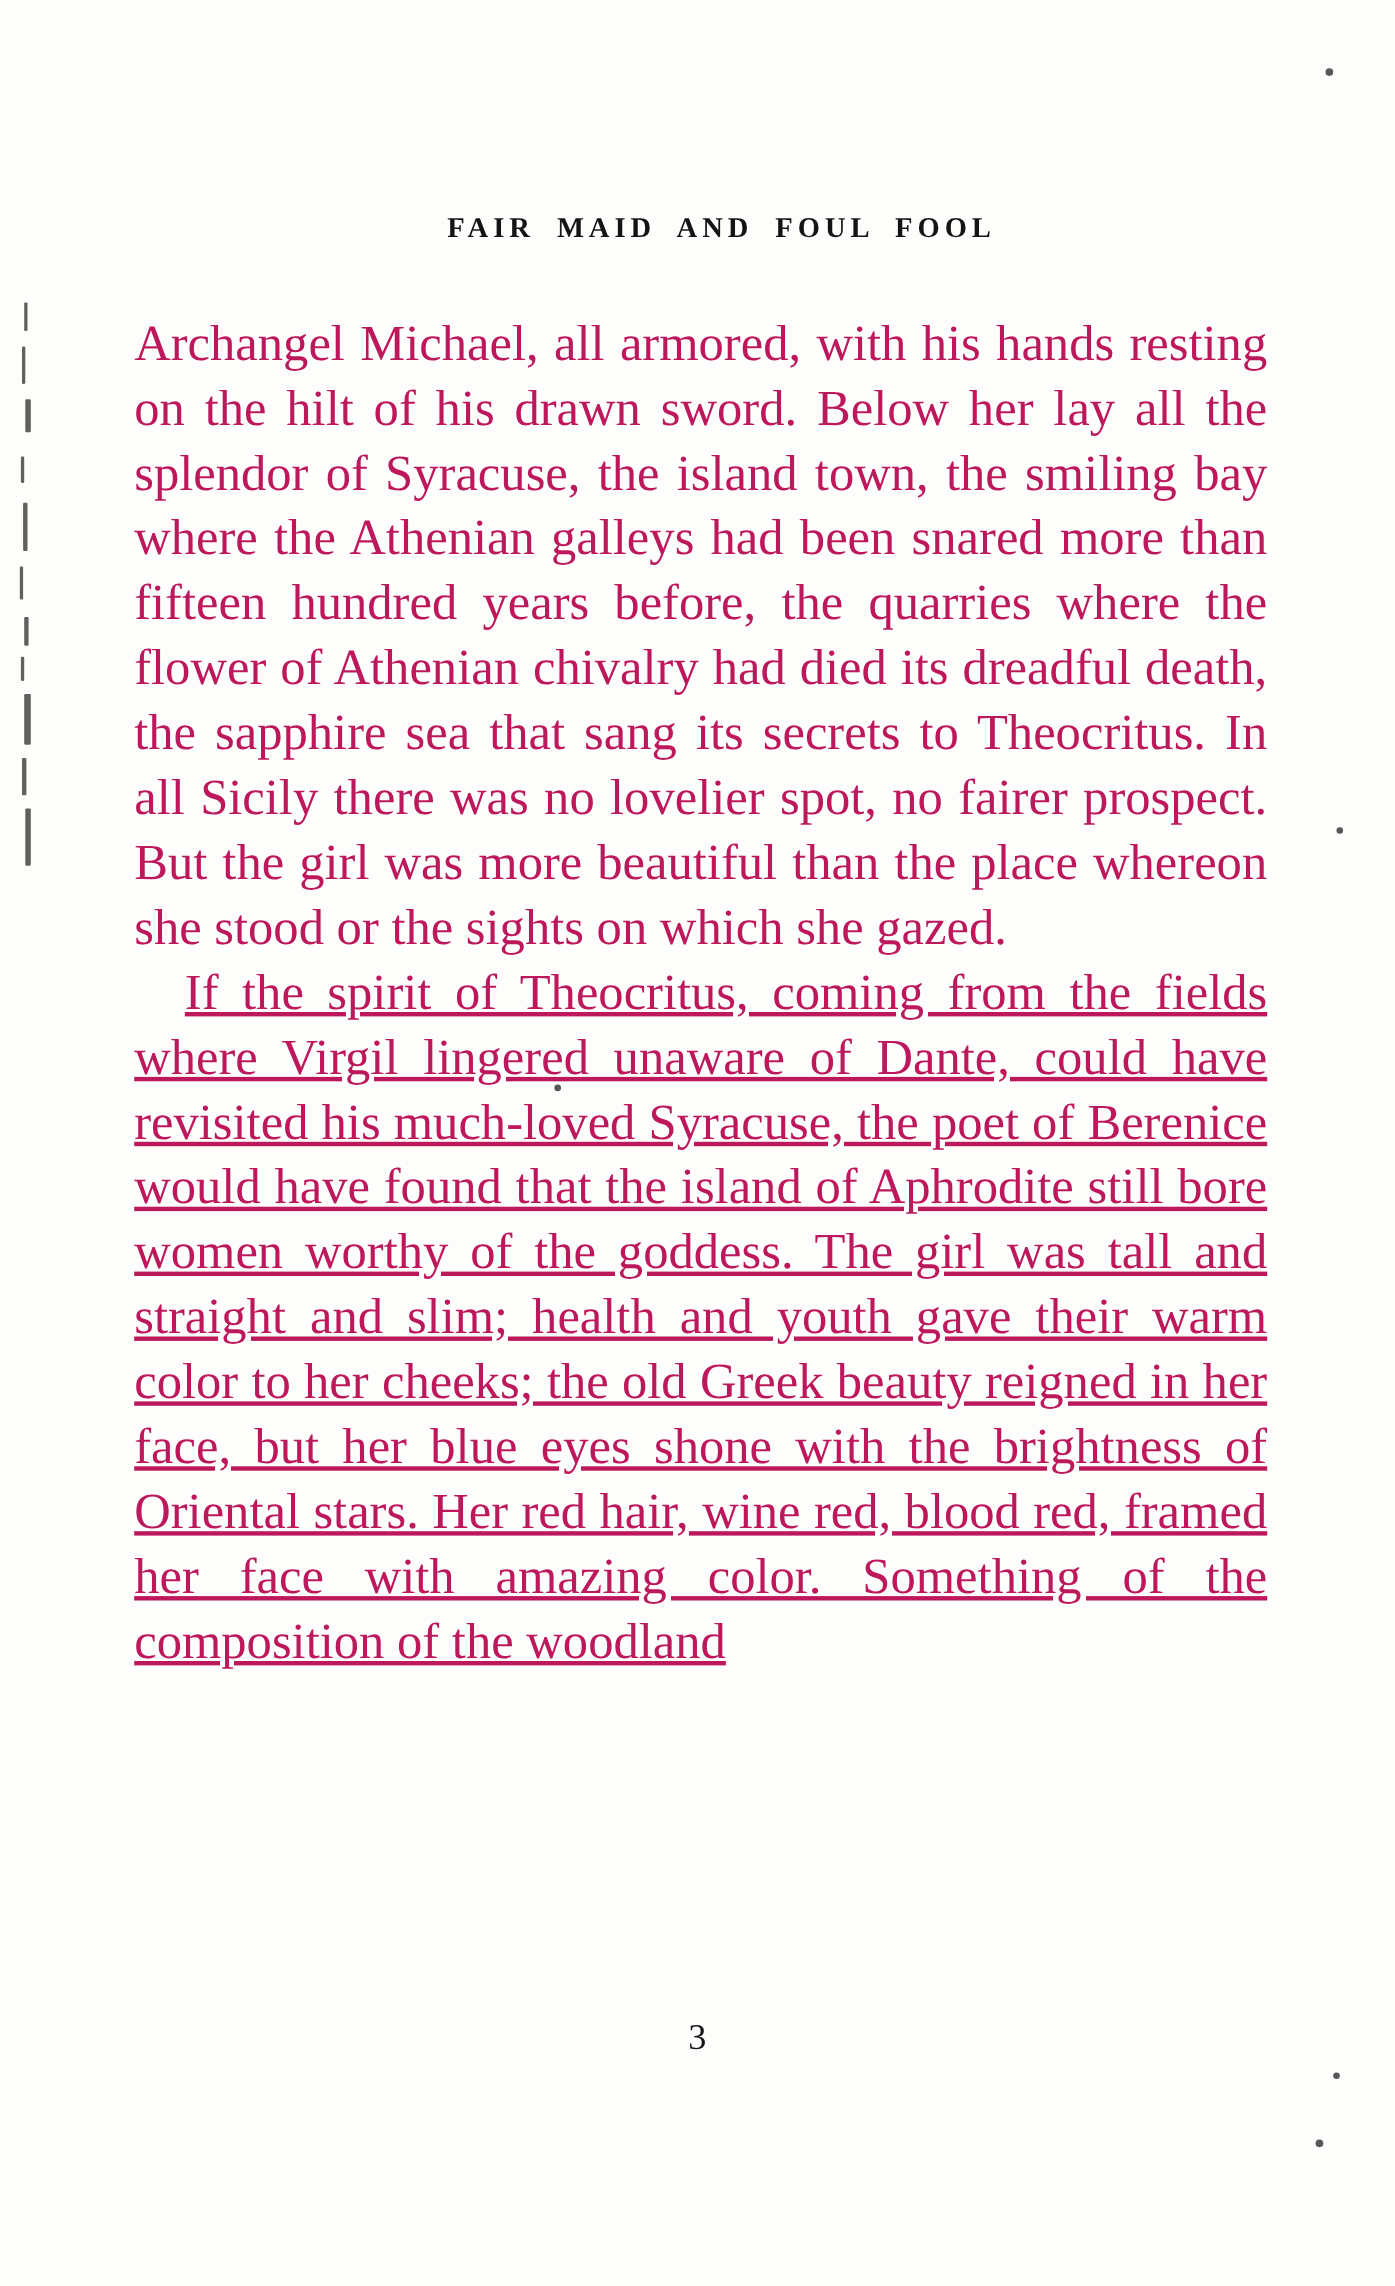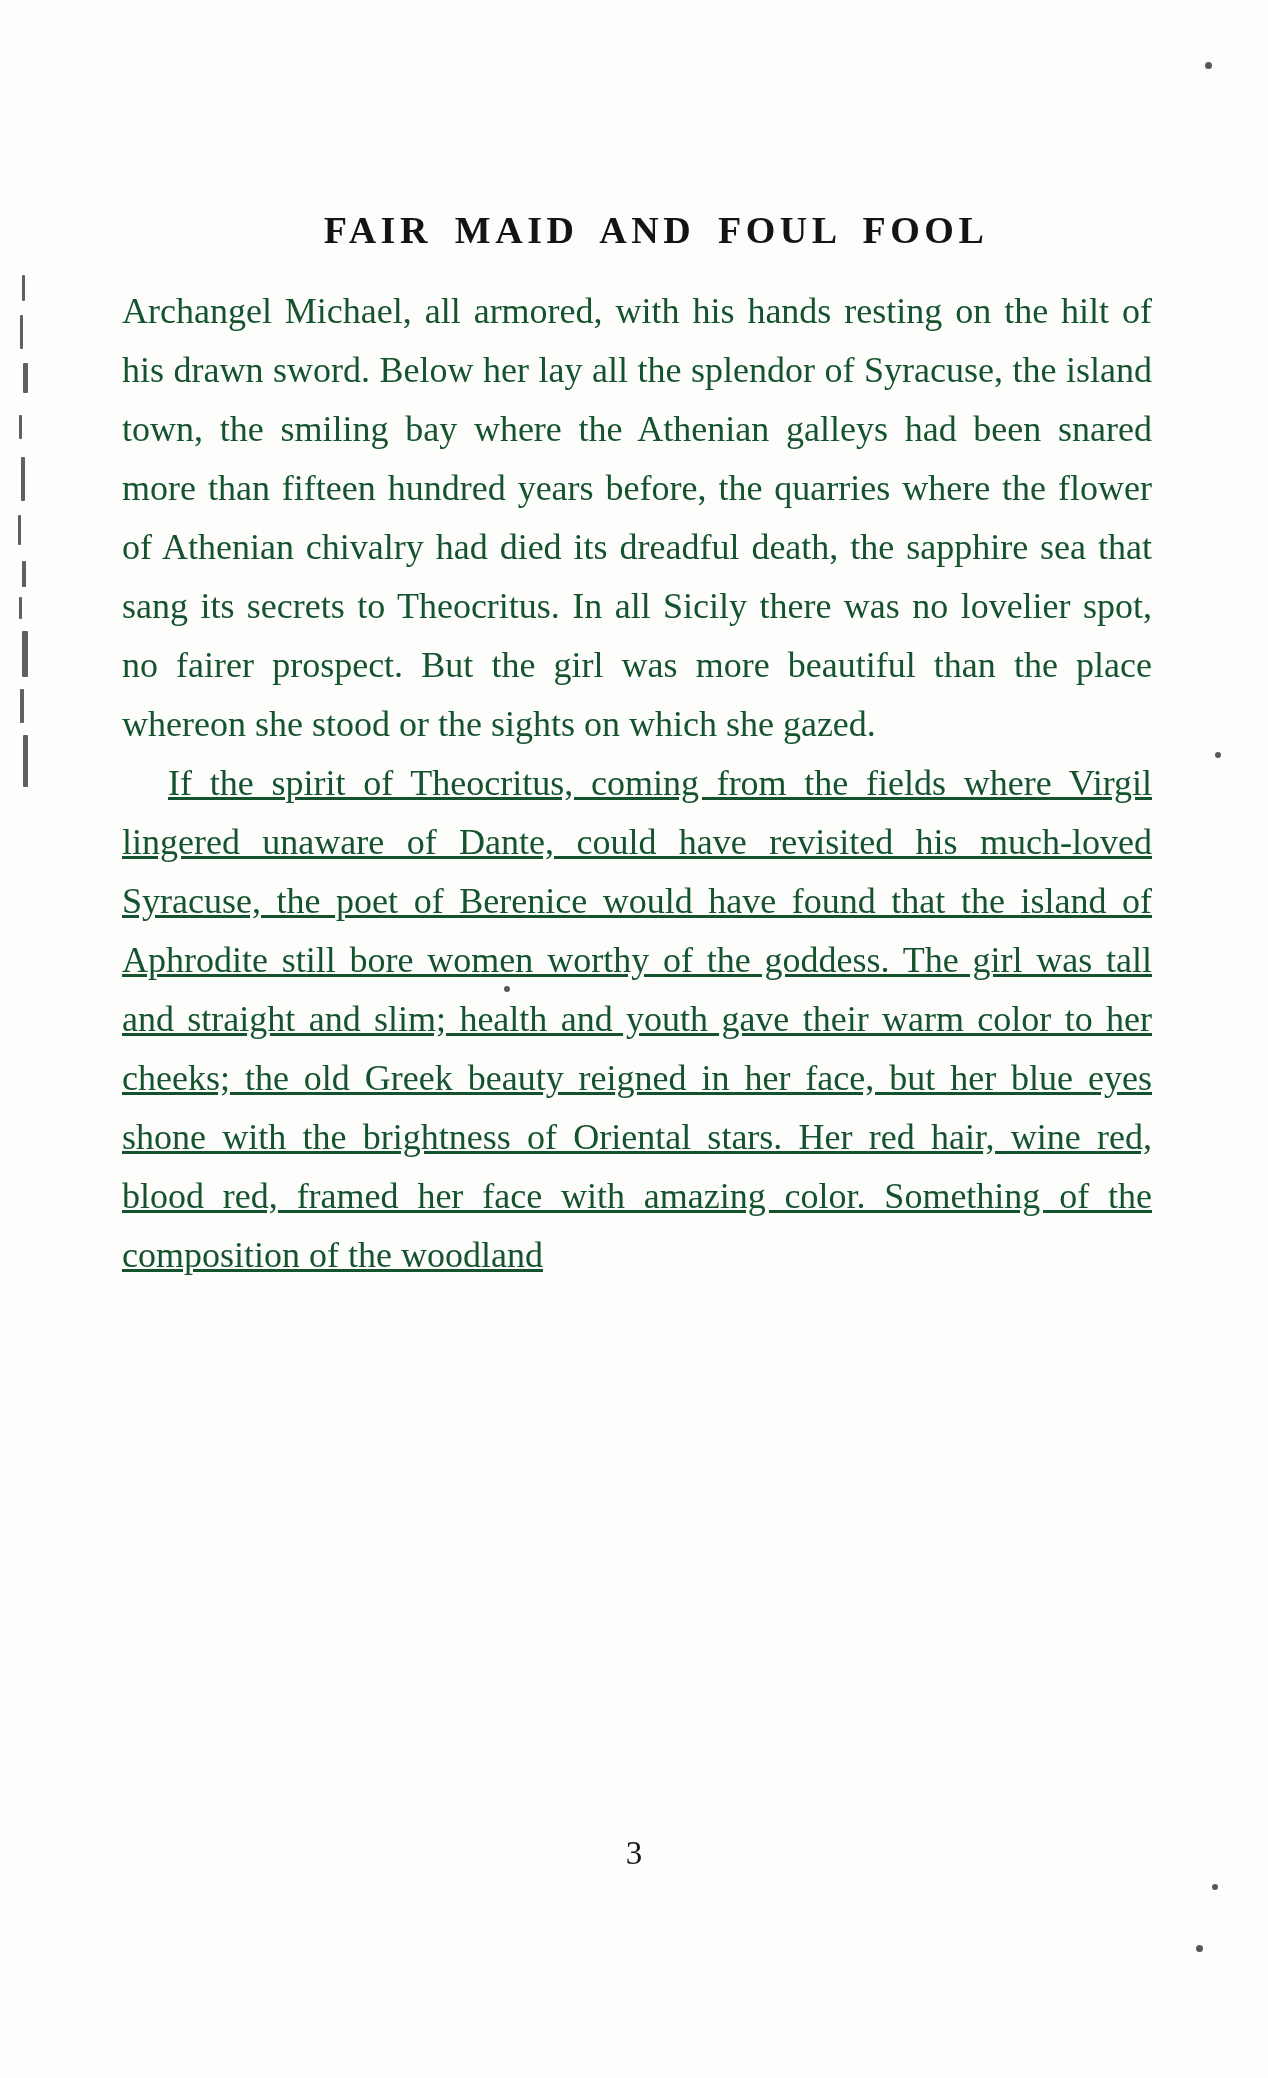--- a/index.html
+++ b/index.html
@@ -40,41 +40,41 @@
 
   .speck {
     position: absolute;
     background: #3a3a3a;
     border-radius: 50%;
     opacity: .85;
   }
 
   .running-head {
     position: absolute;
-    top: 208px;
+    top: 192px;
     left: 0;
     right: 0;
     text-align: center;
-    font-size: 38px;
+    font-size: 26px;
     letter-spacing: 4.5px;
     font-weight: 700;
     word-spacing: 9px;
     color: #141414;
     margin-left: 44px;
   }
 
   .textblock {
     position: absolute;
     top: 282px;
     left: 122px;
     width: 1030px;
-    font-size: 36px;
+    font-size: 46px;
     line-height: 59px;
     text-align: justify;
-    color: #14532d;
+    color: #be185d;
   }
   .textblock p {
     margin: 0;
     text-indent: 0;
   }
   .textblock p.indent {
     text-indent: 46px;
     text-decoration: underline;
   }
 

